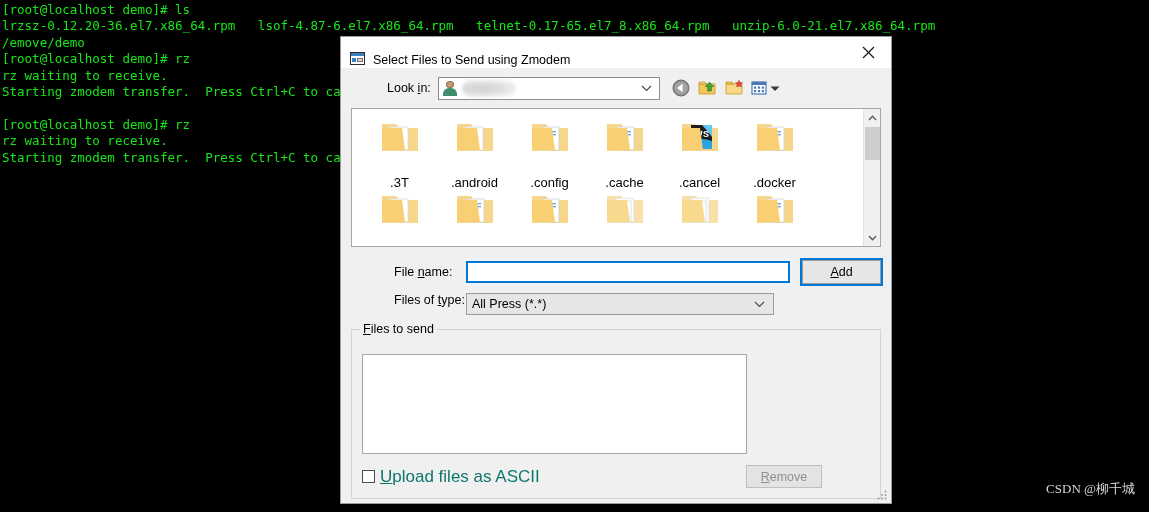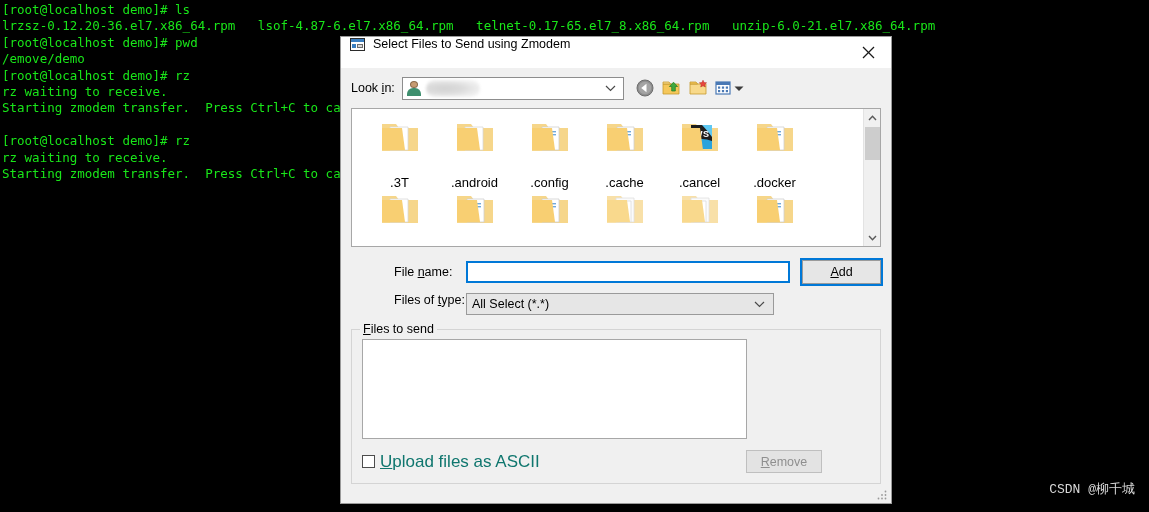--- a/index.html
+++ b/index.html
@@ -38,21 +38,21 @@
     background: #f0f0f0;
     border: 1px solid #9a9a9a;
     box-shadow: 0 0 0 1px rgba(0,0,0,0.18);
     display: flex; flex-direction: column;
   }
 
   
   .titlebar {
     height: 31px;
     background: #ffffff;
-    display: flex; align-items: flex-start;
+    display: flex; align-items: flex-end;
     flex: 0 0 auto;
     border-bottom: 1px solid #ffffff;
     position: relative;
   }
   .titlebar-icon {
     width: 16px; height: 16px;
     margin-left: 9px; margin-right: 7px;
     position: relative; flex: 0 0 auto;
   }
   .tb-ico-outer {
@@ -78,21 +78,21 @@
 
   
   .lookin-bar {
     height: 40px; flex: 0 0 auto;
     background: #f0f0f0;
     display: flex; align-items: center;
     padding: 0 10px 0 10px;
   }
   .lookin-label {
     font-size: 12.5px; color: #000;
-    margin-right: 7px; white-space: nowrap;
+    margin-right: 7px; white-space: nowrap; margin-left: 36px;
   }
   .lookin-label u { text-decoration: underline; }
   .lookin-combo {
     width: 222px; height: 23px;
     background: #ffffff;
     border: 1px solid #8d8d8d;
     display: flex; align-items: center;
     position: relative;
     flex: 0 0 auto;
   }
@@ -210,21 +210,21 @@
     position: relative; cursor: default;
     margin-right: 107px;
   }
   .select-box .combo-arrow { right: 8px; }
 
   
   .groupbox {
     margin: 14px 10px 16px 10px;
     border: 1px solid #d4d4d4;
     position: relative;
-    padding: 9px 10px 10px 10px;
+    padding: 24px 10px 10px 10px;
     flex: 0 0 auto;
   }
   .group-title {
     position: absolute; top: -8px; left: 8px;
     background: #f0f0f0; padding: 0 3px;
     font-size: 12.5px; color: #000;
   }
   .group-title u { text-decoration: underline; }
   .listbox {
     height: 100px;
@@ -268,31 +268,30 @@
   .dlg-btn u { text-decoration: underline; }
   .resize-grip {
     position: absolute; right: 3px; bottom: 3px;
     width: 12px; height: 12px;
   }
 
   
   #watermark {
     position: absolute; right: 14px; bottom: 14px;
     color: #d9d9d9; font-size: 13px;
-    font-family: Liberation Mono, monospace;
+    font-family: Liberation Serif, serif;
     white-space: nowrap;
   }
 </style>
 </head>
 <body>
 
 <div id="terminal">
   <div class="term-line">[root@localhost demo]# ls</div>
   <div class="term-line bold">lrzsz-0.12.20-36.el7.x86_64.rpm   lsof-4.87-6.el7.x86_64.rpm   telnet-0.17-65.el7_8.x86_64.rpm   unzip-6.0-21.el7.x86_64.rpm</div>
-  <div class="term-line">[root@localhost demo]# pwd</div>
   <div class="term-line">/emove/demo</div>
   <div class="term-line">[root@localhost demo]# rz</div>
   <div class="term-line">rz waiting to receive.</div>
   <div class="term-line">Starting zmodem transfer.  Press Ctrl+C to cancel.</div>
   <div class="term-line blank">&nbsp;</div>
   <div class="term-line">[root@localhost demo]# rz</div>
   <div class="term-line">rz waiting to receive.</div>
   <div class="term-line">Starting zmodem transfer.  Press Ctrl+C to cancel.</div>
 </div>
 
@@ -533,21 +532,21 @@
 
   <div class="row-fields">
     <div class="field-label">File <u>n</u>ame:</div>
     <input class="text-input" type="text" value="" style="">
     <div class="add-btn"><u>A</u>dd</div>
   </div>
 
   <div class="row-type">
     <div class="field-label">Files of <u>t</u>ype:</div>
     <div class="select-box">
-      <span>All Select (*.*)</span>
+      <span>All Press (*.*)</span>
       <span class="combo-arrow">
         <svg width="11" height="7" viewBox="0 0 11 7">
             <polyline points="1,1 5.5,5.5 10,1" fill="none" stroke="#4a4a4a" stroke-width="1.2"></polyline>
           </svg>
       </span>
     </div>
   </div>
 
   <div class="groupbox">
     <div class="group-title"><u>F</u>iles to send</div>

